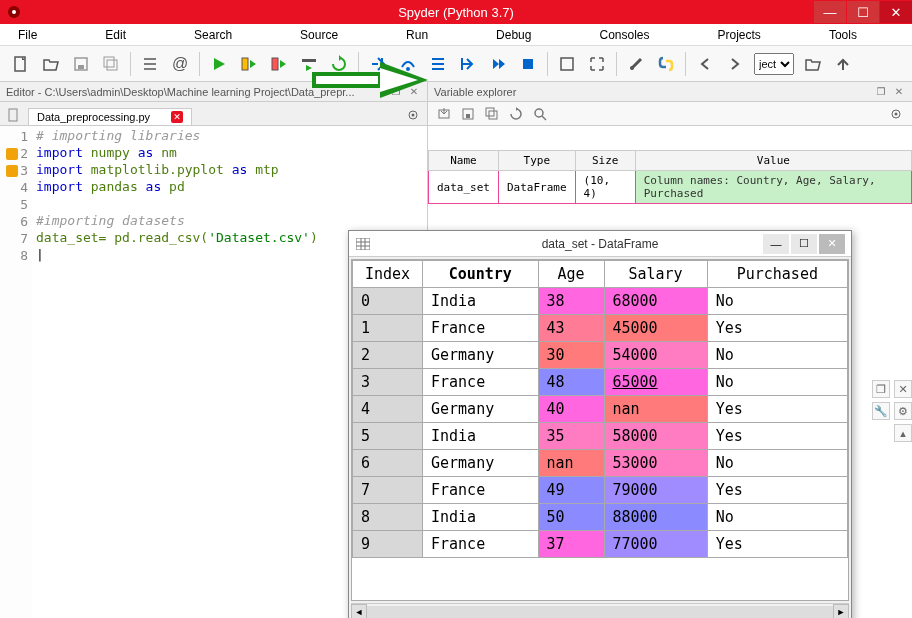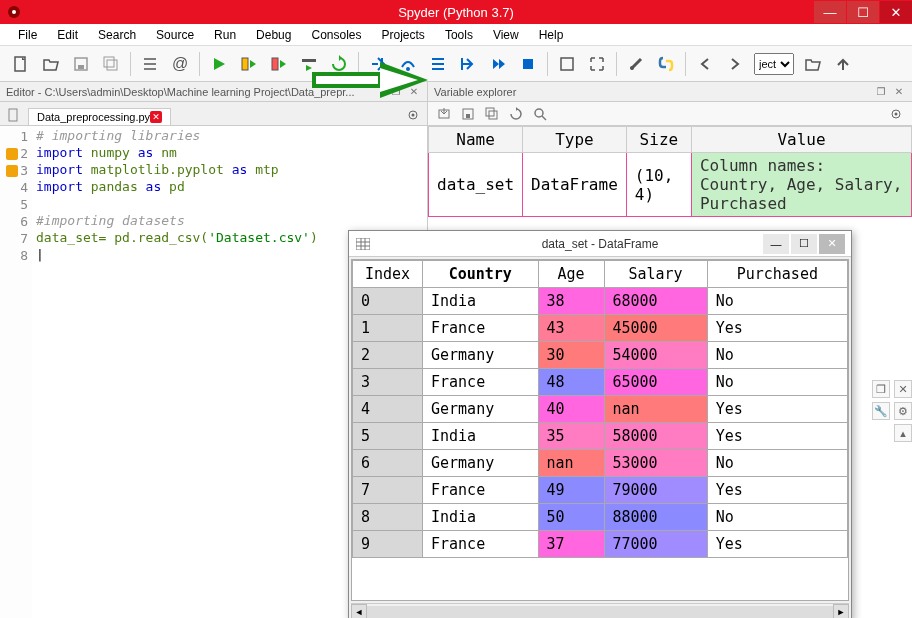--- a/index.html
+++ b/index.html
@@ -5,58 +5,58 @@
 * { box-sizing: border-box; margin: 0; padding: 0; }
 body { font-family: "Segoe UI", Tahoma, sans-serif; font-size: 12px; width: 912px; height: 618px; overflow: hidden; background: #f0f0f0; }
 
 .titlebar { background: #e81123; color: #fff; height: 24px; display: flex; align-items: center; position: relative; }
 .titlebar .icon-left { width: 20px; height: 20px; margin-left: 4px; display: flex; align-items: center; justify-content: center; }
 .titlebar .title { position: absolute; left: 50%; transform: translateX(-50%); font-size: 13px; }
 .titlebar .winbtns { margin-left: auto; display: flex; }
 .titlebar .winbtn { width: 32px; height: 22px; display: flex; align-items: center; justify-content: center; background: #d13438; margin-left: 1px; color: #fff; font-size: 13px; }
 .titlebar .winbtn.close { background: #c50f1f; }
 
-.menubar { background: #fff; height: 22px; display: flex; align-items: center; padding: 0 8px; border-bottom: 1px solid #ddd; }
+.menubar { background: #fff; height: 22px; display: flex; align-items: center; padding: 0 8px; border-bottom: 1px solid #ddd; gap: 48px; }
 .menubar .menu-item { padding: 2px 10px; cursor: default; }
 
 .toolbar { background: #f8f8f8; height: 36px; display: flex; align-items: center; padding: 0 6px; border-bottom: 1px solid #ccc; }
 .toolbar .tbtn { width: 28px; height: 28px; display: flex; align-items: center; justify-content: center; margin: 0 1px; cursor: pointer; border-radius: 2px; }
 .toolbar .sep { width: 1px; height: 24px; background: #ccc; margin: 0 4px; }
 .toolbar select { height: 22px; font-size: 11px; margin: 0 4px; }
 
 .body-row { display: flex; height: calc(618px - 24px - 22px - 36px); }
 
 .editor-pane { width: 428px; display: flex; flex-direction: column; border-right: 1px solid #ccc; background: #fff; position: relative; }
 .pane-header { height: 20px; display: flex; align-items: center; background: #f0f0f0; border-bottom: 1px solid #ccc; padding: 0 6px; font-size: 11px; color: #555; gap: 8px; }
 .pane-header .pane-controls { margin-left: auto; display: flex; gap: 4px; }
 .pane-header .pane-ctrl-btn { width: 14px; height: 14px; display: flex; align-items: center; justify-content: center; cursor: pointer; color: #777; font-size: 10px; }
 
 .tabrow { height: 24px; display: flex; align-items: flex-end; background: #f0f0f0; border-bottom: 1px solid #ccc; padding: 0 4px; }
 .tabrow .newfile-btn { width: 20px; height: 20px; display: flex; align-items: center; justify-content: center; margin-right: 4px; }
-.tab { background: #fff; border: 1px solid #ccc; border-bottom: none; padding: 2px 8px; display: flex; align-items: center; font-size: 11px; gap: 0; }
+.tab { background: #fff; border: 1px solid #ccc; border-bottom: none; padding: 2px 8px; display: flex; align-items: center; font-size: 11px; gap: 21px; }
 .tab .close-x { background: #e81123; color: #fff; border-radius: 2px; width: 12px; height: 12px; display: flex; align-items: center; justify-content: center; font-size: 9px; }
 .tabrow .gear-right { margin-left: auto; width: 20px; height: 20px; display: flex; align-items: center; justify-content: center; }
 
 .code-area { flex: 1; display: flex; font-family: Consolas, monospace; font-size: 13px; background: #fff; position: relative; }
 .gutter { width: 32px; text-align: right; padding: 2px 4px 2px 2px; color: #888; user-select: none; background: #fdfdfd; }
 .gutter .line-row { height: 17px; display: flex; align-items: center; justify-content: flex-end; }
 .gutter .warn { width: 12px; height: 12px; background: #f0a30a; margin-right: 2px; border-radius: 2px; display: inline-block; }
 .code-lines { flex: 1; padding: 2px 4px; }
 .code-lines .code-line { height: 17px; white-space: pre; }
 .cm-comment { color: #999; font-style: italic; }
 .cm-keyword { color: #0000cd; }
 .cm-string { color: #008000; }
 .cm-var { color: #4d7c0f; }
 
 .right-pane { flex: 1; display: flex; flex-direction: column; background: #fff; position: relative; }
 .ve-toolbar { height: 24px; display: flex; align-items: center; padding: 0 4px; border-bottom: 1px solid #ccc; background: #f8f8f8; }
 .ve-toolbar .vbtn { width: 22px; height: 20px; display: flex; align-items: center; justify-content: center; margin: 0 1px; cursor: pointer; }
 .ve-toolbar .gear-right { margin-left: auto; }
 
-.ve-table { border-collapse: collapse; width: 100%; font-size: 16px; font-family: Consolas, monospace; }
+.ve-table { border-collapse: collapse; width: 100%; font-size: 11px; font-family: Consolas, monospace; margin-top: 24px; }
 .ve-table th { background: #f4f4f4; border: 1px solid #ccc; padding: 3px 8px; font-weight: normal; }
 .ve-table td { border: 1px solid #ec4899; padding: 3px 8px; }
 .ve-table td.val { background: #c8f0c8; color: #333; }
 
 .arrow-overlay { position: absolute; top: 60px; left: 310px; z-index: 10; pointer-events: none; }
 
 .df-window { position: absolute; top: 230px; left: 348px; width: 504px; height: 392px; background: #f0f0f0; border: 1px solid #888; box-shadow: 2px 2px 8px rgba(0,0,0,0.3); z-index: 20; display: flex; flex-direction: column; }
 .df-titlebar { height: 26px; background: #fff; display: flex; align-items: center; border-bottom: 1px solid #ccc; padding: 0 6px; position: relative; gap: 23px; }
 .df-titlebar .df-icon { width: 16px; height: 16px; display: flex; align-items: center; justify-content: center; }
 .df-titlebar .df-title { position: absolute; left: 50%; transform: translateX(-50%); font-size: 12px; color: #333; }
@@ -456,21 +456,21 @@
             <td class="idx">2</td>
             <td class="country">Germany</td>
             <td style="background: rgb(255, 123, 123);">30</td>
             <td style="background: rgb(255, 123, 194);">54000</td>
             <td>No</td>
           </tr>
           <tr>
             <td class="idx">3</td>
             <td class="country">France</td>
             <td style="background: rgb(139, 139, 255);">48</td>
-            <td style="background: rgb(255, 102, 224);">65000</td>
+            <td style="background: rgb(255, 102, 224); text-decoration: underline;">65000</td>
             <td>No</td>
           </tr>
           <tr>
             <td class="idx">4</td>
             <td class="country">Germany</td>
             <td style="background: rgb(255, 102, 224);">40</td>
             <td style="background: rgb(255, 123, 123);">nan</td>
             <td>Yes</td>
           </tr>
           <tr>

